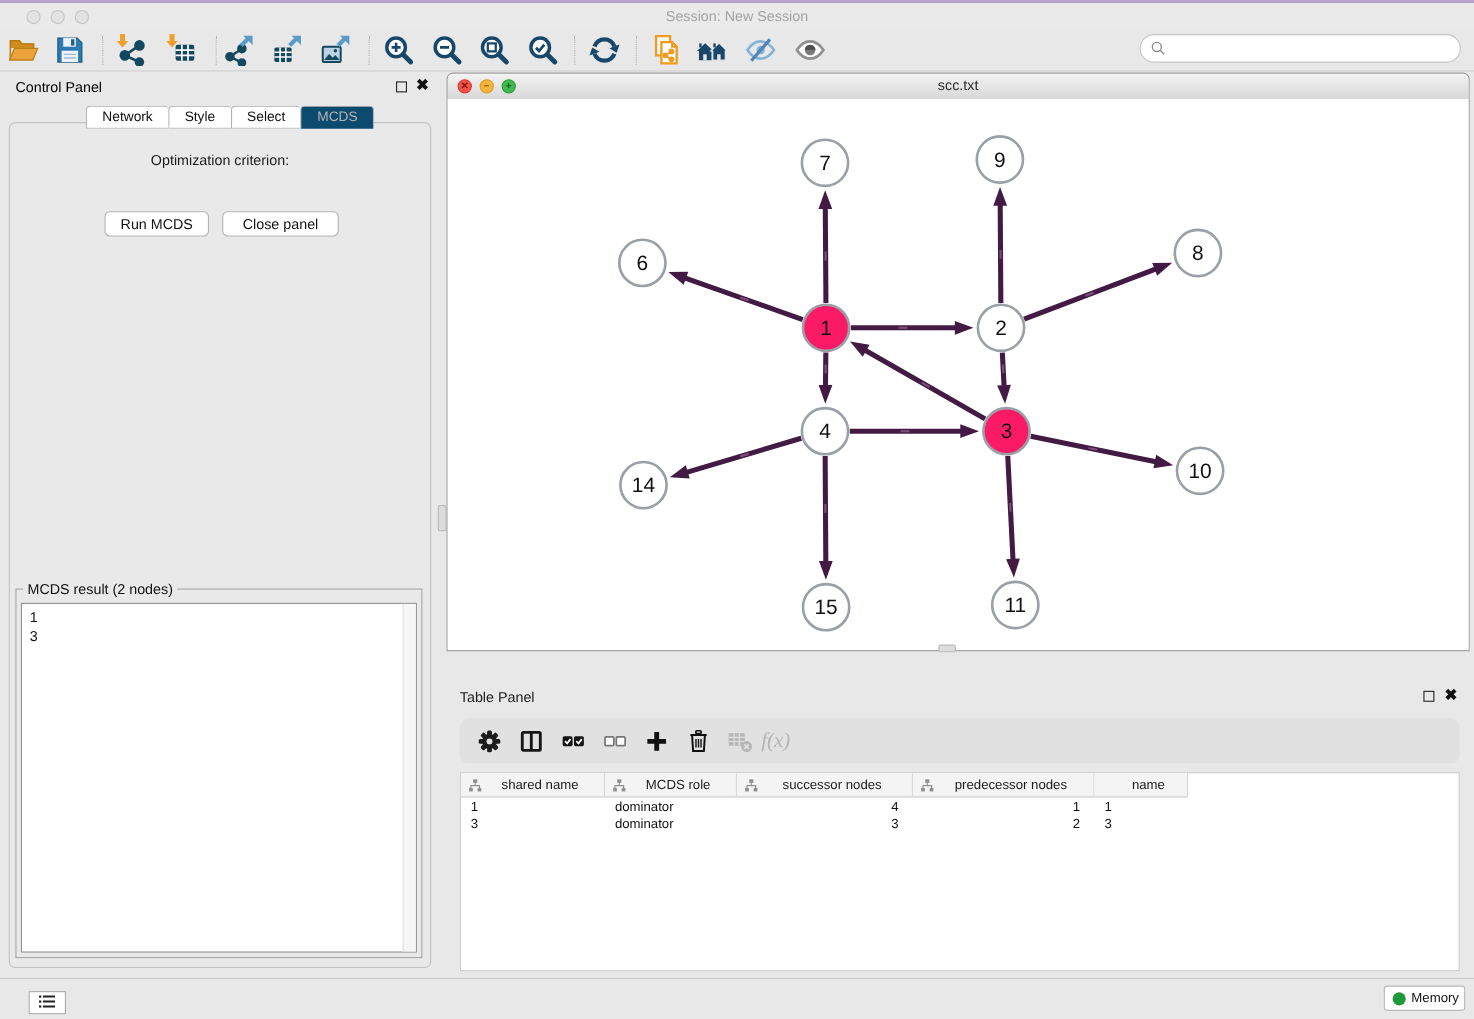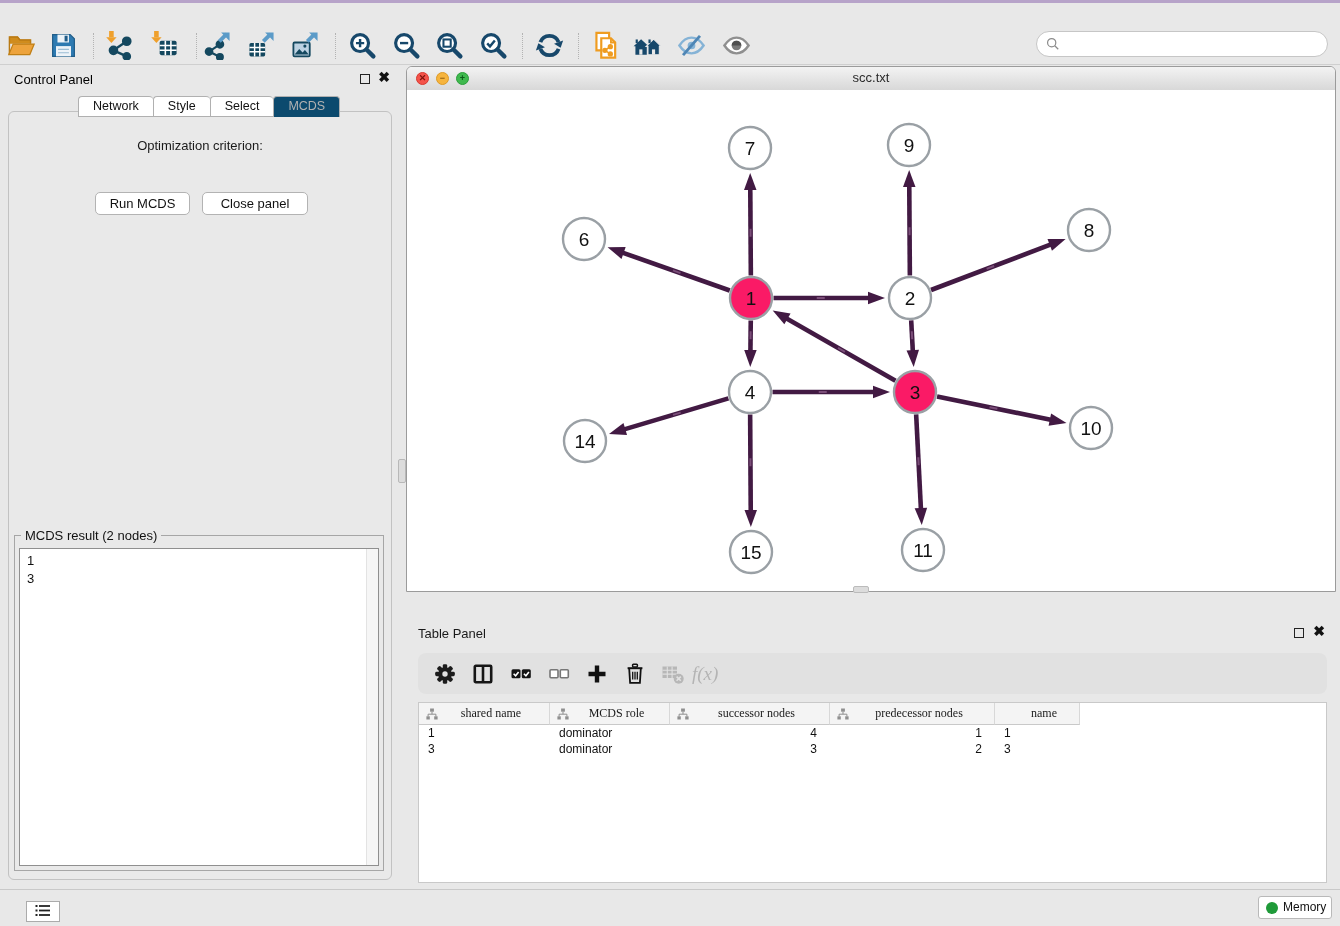--- a/index.html
+++ b/index.html
@@ -50,21 +50,21 @@
   #tp-title{position:absolute;left:12px;top:4px;font-size:13px;color:#1a1a1a;}
   #tp-float{position:absolute;right:36px;top:6px;width:10px;height:10px;border:1.6px solid #222;box-sizing:border-box;}
   #tp-close{position:absolute;right:15px;top:1px;font-size:14px;font-weight:bold;color:#111;}
   #tp-toolbar{position:absolute;left:12px;right:13px;top:31px;height:41px;background:#e1e1e1;border-radius:8px;display:flex;align-items:center;padding-left:8px;box-sizing:border-box;}
   .tpt-icon{width:24px;height:24px;margin:0 7px;}
   .tpt-icon svg{width:24px;height:24px;}
   #fx-icon{font-family:"Liberation Serif",serif;font-style:italic;font-size:19px;color:#b4b4b4;margin:0 0;}
   #tp-table{position:absolute;left:12px;right:13px;top:80px;bottom:33px;background:#fff;border:1px solid #c9c9c9;box-sizing:border-box;}
   #tp-head{position:absolute;left:0;top:0;height:22px;display:flex;}
   .th-cell{position:relative;height:22px;box-sizing:border-box;background:#f4f4f4;border-right:1px solid #d8d8d8;border-bottom:1px solid #c9c9c9;}
-  .th-cell .th-label{position:absolute;left:14px;right:0;top:0;bottom:0;text-align:center;font-size:12px;color:#1a1a1a;line-height:21px;font-family:Liberation Serif, serif;}
+  .th-cell .th-label{position:absolute;left:14px;right:0;top:0;bottom:0;text-align:center;font-size:12px;color:#1a1a1a;line-height:21px;}
   .th-cell svg{position:absolute;left:7px;top:5px;width:12px;height:12px;}
   .tr-row{position:absolute;left:0;right:0;height:16px;}
   .td-cell{position:absolute;top:0;height:16px;font-size:12px;color:#111;line-height:16px;box-sizing:border-box;}
   #tp-tabs{position:absolute;left:287px;top:270px;height:19px;display:flex;}
   .tp-tab{box-sizing:border-box;height:19px;line-height:17px;font-size:12px;font-weight:bold;color:#111;background:#fff;border:1px solid #bdbdbd;border-right:none;text-align:center;padding:0 12px;}
   .tp-tab:first-child{border-radius:4px 0 0 4px;}
   .tp-tab:last-child{border-radius:0 4px 4px 0;border-right:1px solid #bdbdbd;}
   .tp-tab.active{background:#d9d9d9;color:#b5b5b5;}
   
   #statusbar{position:absolute;left:0;right:0;bottom:0;height:36px;background:#e8e8e8;border-top:1px solid #c9c9c9;}
@@ -262,20 +262,26 @@
           <rect x="0.5" y="5.5" width="2" height="2"></rect>
           <rect x="0.5" y="10" width="2" height="2"></rect>
         </g>
 </symbol>
 </defs>
 </svg>
 
 <div id="app">
   <div id="top-accent"></div>
 
+  <div id="titlebar">
+    <span class="tl-dot" style="left:24px"></span>
+    <span class="tl-dot" style="left:46px"></span>
+    <span class="tl-dot" style="left:68px"></span>
+    <div id="win-title">Session: New Session</div>
+  </div>
 
   <div id="toolbar">
       <div class="tb-btn" style="left: 5px;"><svg>
           <use href="#i-open-session"></use>
         </svg></div>
       <div class="tb-btn" style="left: 47px;"><svg>
           <use href="#i-save-session"></use>
         </svg></div>
       <div class="tb-btn" style="left: 103px;"><svg>
           <use href="#i-import-network"></use>

